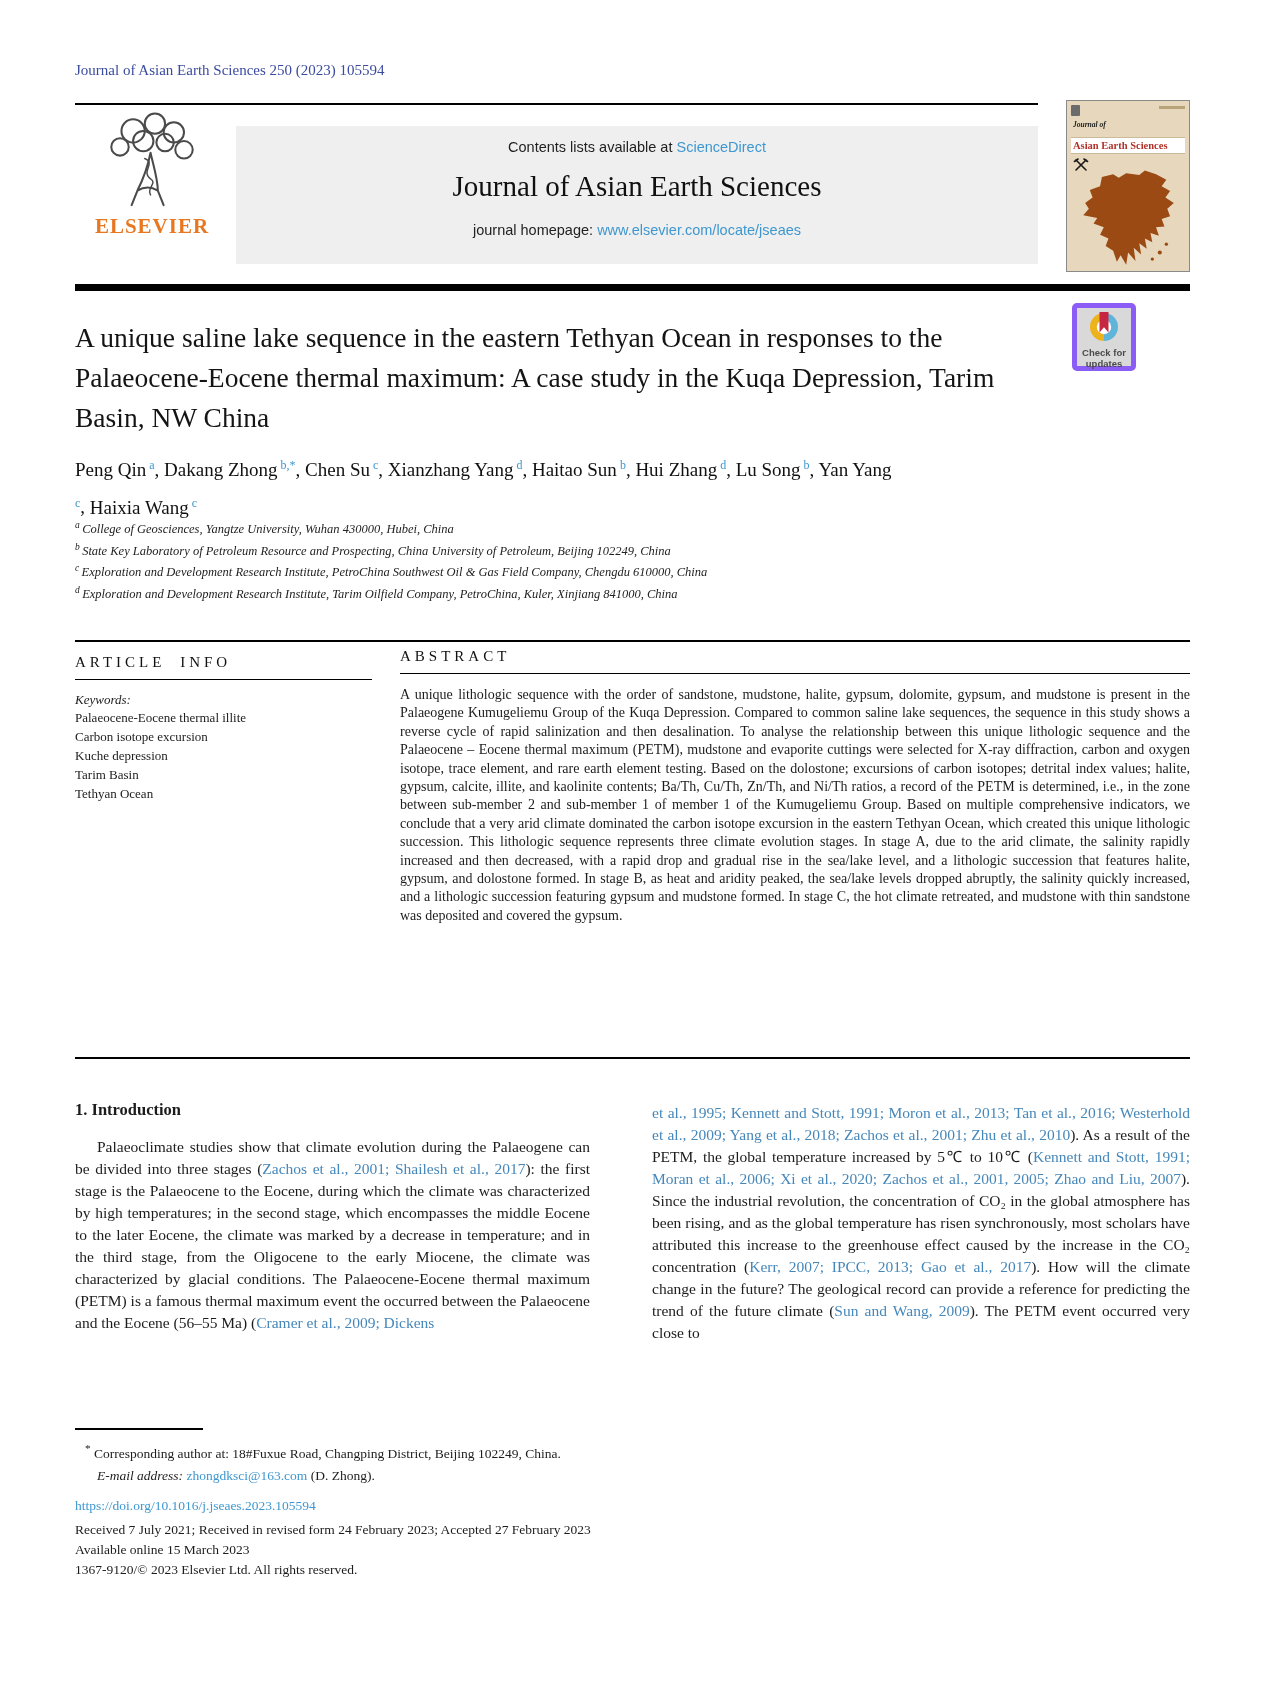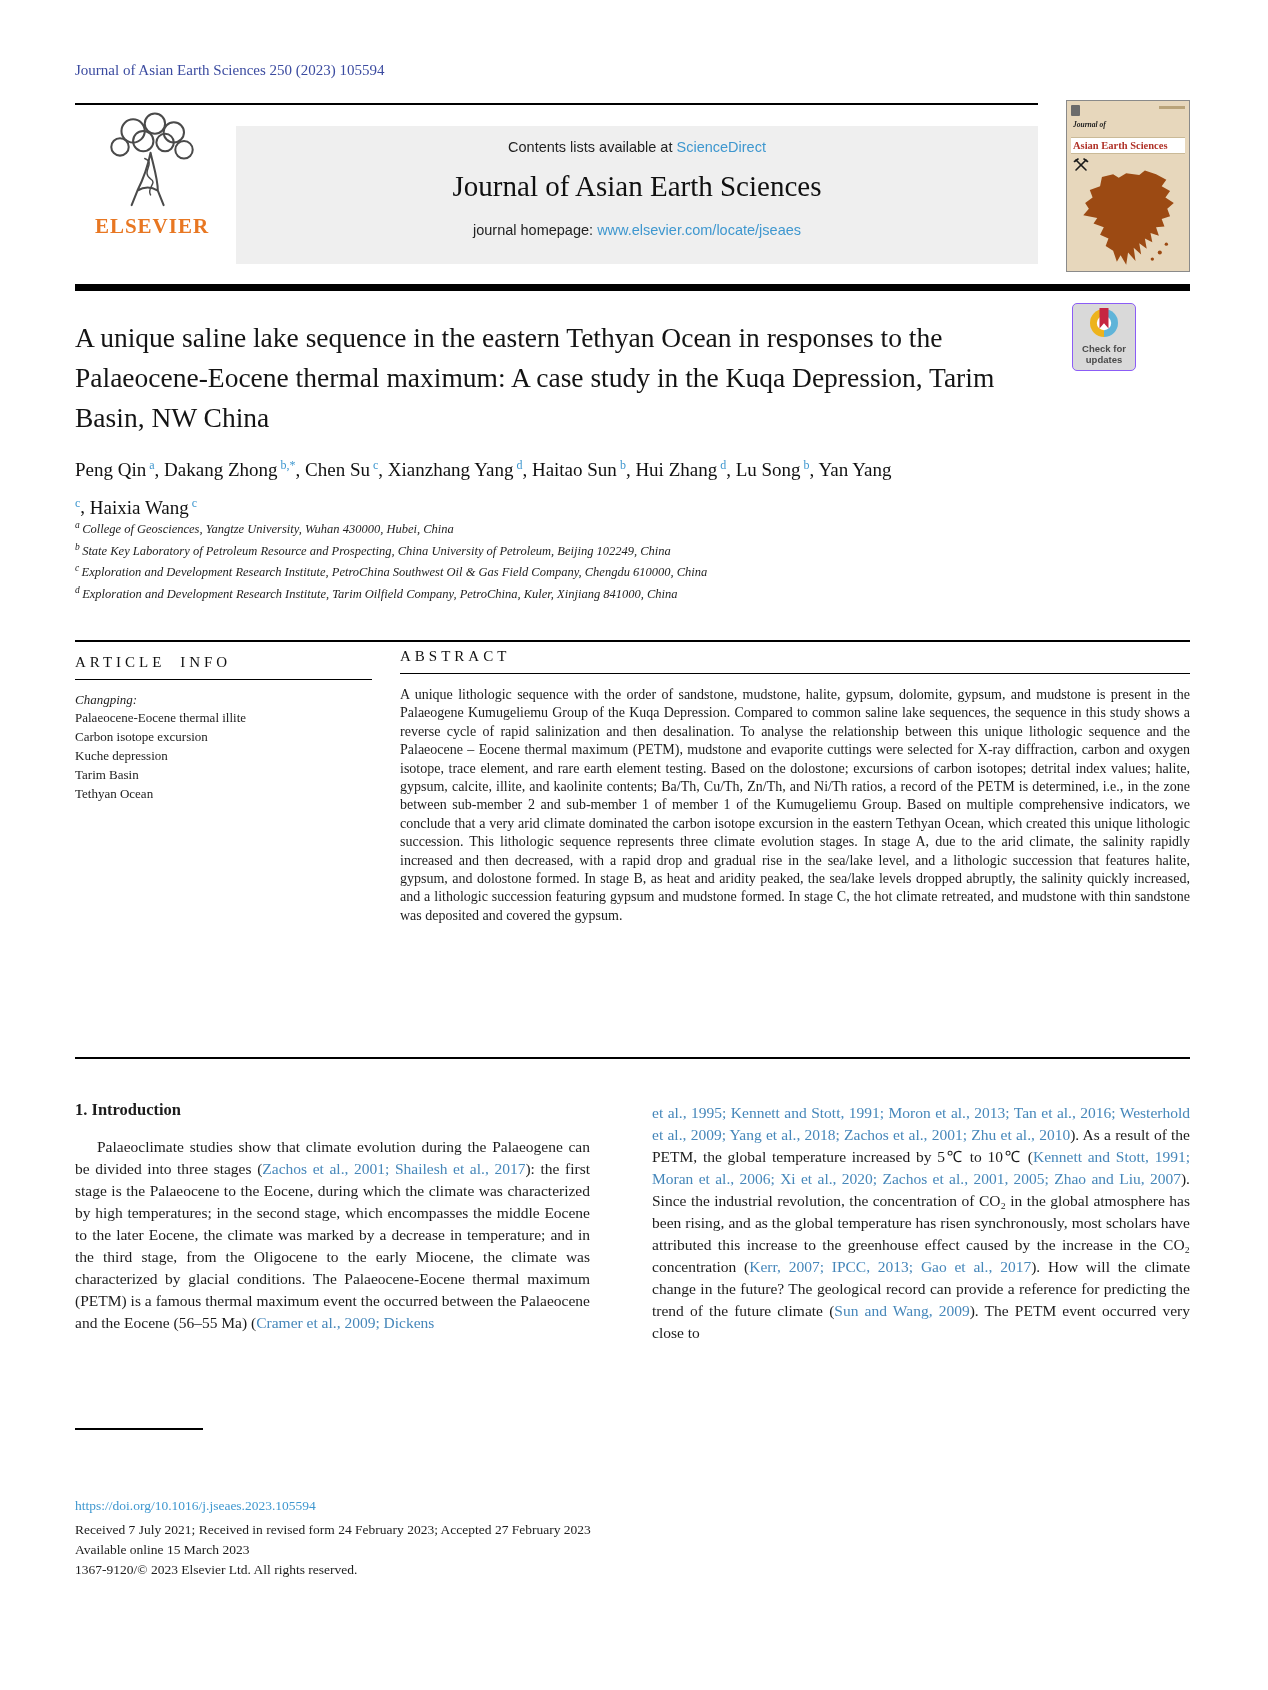--- a/index.html
+++ b/index.html
@@ -33,21 +33,21 @@
   .cover-body{position:relative;height:118px;margin-top:2px;}
   .hammers{position:absolute;top:2px;left:2px;}
   .asia{position:absolute;top:6px;left:4px;}
 
   .black-bar{position:absolute;top:284px;left:75px;width:1115px;height:7px;background:#000;}
 
   .title{position:absolute;top:318px;left:75px;width:935px;margin:0;font-weight:normal;
         font-size:27.5px;line-height:40px;color:#141414;}
 
   .check-badge{position:absolute;top:303px;left:1072px;width:64px;height:68px;background:#d9d9d9;
-        border:1px solid #8b5cf6;border-radius:5px;text-align:center;padding-top:4px;box-sizing:border-box;}
+        border:5px solid #8b5cf6;border-radius:5px;text-align:center;padding-top:4px;box-sizing:border-box;}
   .check-text{font-family:"Liberation Sans",sans-serif;font-size:9.5px;font-weight:bold;
         color:#4a4a4a;line-height:10.5px;margin-top:2px;}
 
   .authors{position:absolute;top:450px;left:75px;width:820px;font-size:19px;line-height:30px;color:#111;}
   .asup{color:var(--link-blue,#3e97cf);font-size:12px;}
 
   .affiliations{position:absolute;top:517px;left:75px;width:1020px;font-style:italic;
         font-size:12.5px;line-height:17.5px;color:#222;}
   .affil sup{font-size:9.5px;}
 
@@ -162,21 +162,21 @@
       <div class="affil"><sup>b </sup><span>State Key Laboratory of Petroleum Resource and Prospecting, China University of Petroleum, Beijing 102249, China</span></div>
       <div class="affil"><sup>c </sup><span>Exploration and Development Research Institute, PetroChina Southwest Oil &amp; Gas Field Company, Chengdu 610000, China</span></div>
       <div class="affil"><sup>d </sup><span>Exploration and Development Research Institute, Tarim Oilfield Company, PetroChina, Kuler, Xinjiang 841000, China</span></div>
     </div>
 
   <div class="info-block">
     <div class="ia-toprule"></div>
     <div class="ai-col">
       <div class="sec-head">ARTICLE INFO</div>
       <div class="head-rule"></div>
-      <div class="kw-label">Changping:</div>
+      <div class="kw-label">Keywords:</div>
       <div>
           <div class="kw-item">Palaeocene-Eocene thermal illite</div>
           <div class="kw-item">Carbon isotope excursion</div>
           <div class="kw-item">Kuche depression</div>
           <div class="kw-item">Tarim Basin</div>
           <div class="kw-item">Tethyan Ocean</div>
         </div>
     </div>
     <div class="ab-col">
       <div class="sec-head">ABSTRACT</div>
@@ -184,18 +184,29 @@
       <div class="ab-text">A unique lithologic sequence with the order of sandstone, mudstone, halite, gypsum, dolomite, gypsum, and mudstone is present in the Palaeogene Kumugeliemu Group of the Kuqa Depression. Compared to common saline lake sequences, the sequence in this study shows a reverse cycle of rapid salinization and then desalination. To analyse the relationship between this unique lithologic sequence and the Palaeocene – Eocene thermal maximum (PETM), mudstone and evaporite cuttings were selected for X-ray diffraction, carbon and oxygen isotope, trace element, and rare earth element testing. Based on the dolostone; excursions of carbon isotopes; detrital index values; halite, gypsum, calcite, illite, and kaolinite contents; Ba/Th, Cu/Th, Zn/Th, and Ni/Th ratios, a record of the PETM is determined, i.e., in the zone between sub-member 2 and sub-member 1 of member 1 of the Kumugeliemu Group. Based on multiple comprehensive indicators, we conclude that a very arid climate dominated the carbon isotope excursion in the eastern Tethyan Ocean, which created this unique lithologic succession. This lithologic sequence represents three climate evolution stages. In stage A, due to the arid climate, the salinity rapidly increased and then decreased, with a rapid drop and gradual rise in the sea/lake level, and a lithologic succession that features halite, gypsum, and dolostone formed. In stage B, as heat and aridity peaked, the sea/lake levels dropped abruptly, the salinity quickly increased, and a lithologic succession featuring gypsum and mudstone formed. In stage C, the hot climate retreated, and mudstone with thin sandstone was deposited and covered the gypsum.</div>
     </div>
     <div class="ia-bottomrule"></div>
   </div>
 
   <h2 class="intro-heading">1. Introduction</h2>
   <div class="body-col col-left"><span>Palaeoclimate studies show that climate evolution during the Palaeogene can be divided into three stages (</span><span class="cite">Zachos et al., 2001; Shailesh et al., 2017</span><span>): the first stage is the Palaeocene to the Eocene, during which the climate was characterized by high temperatures; in the second stage, which encompasses the middle Eocene to the later Eocene, the climate was marked by a decrease in temperature; and in the third stage, from the Oligocene to the early Miocene, the climate was characterized by glacial conditions. The Palaeocene-Eocene thermal maximum (PETM) is a famous thermal maximum event the occurred between the Palaeocene and the Eocene (56–55 Ma) (</span><span class="cite">Cramer et al., 2009; Dickens</span></div>
   <div class="body-col col-right"><span class="cite">et al., 1995; Kennett and Stott, 1991; Moron et al., 2013; Tan et al., 2016; Westerhold et al., 2009; Yang et al., 2018; Zachos et al., 2001; Zhu et al., 2010</span><span>). As a result of the PETM, the global temperature increased by 5℃ to 10℃ (</span><span class="cite">Kennett and Stott, 1991; Moran et al., 2006; Xi et al., 2020; Zachos et al., 2001, 2005; Zhao and Liu, 2007</span><span>). Since the industrial revolution, the concentration of CO₂ in the global atmosphere has been rising, and as the global temperature has risen synchronously, most scholars have attributed this increase to the greenhouse effect caused by the increase in the CO₂ concentration (</span><span class="cite">Kerr, 2007; IPCC, 2013; Gao et al., 2017</span><span>). How will the climate change in the future? The geological record can provide a reference for predicting the trend of the future climate (</span><span class="cite">Sun and Wang, 2009</span><span>). The PETM event occurred very close to</span></div>
 
   <div class="foot-divider"></div>
+  <div class="fn">
+    <div class="fn-line1">
+      <sup>*</sup>
+      <span>Corresponding author at: 18#Fuxue Road, Changping District, Beijing 102249, China.</span>
+    </div>
+    <div class="fn-line2">
+      <span class="em-label">E-mail address:</span>
+      <a class="blue-link">zhongdksci@163.com</a>
+      <span>(D. Zhong).</span>
+    </div>
+  </div>
   <a class="doi">https://doi.org/10.1016/j.jseaes.2023.105594</a>
   <div class="received">Received 7 July 2021; Received in revised form 24 February 2023; Accepted 27 February 2023</div>
   <div class="available">Available online 15 March 2023</div>
   <div class="copyright">1367-9120/© 2023 Elsevier Ltd. All rights reserved.</div>
 
 </div>
 
 </body></html>

